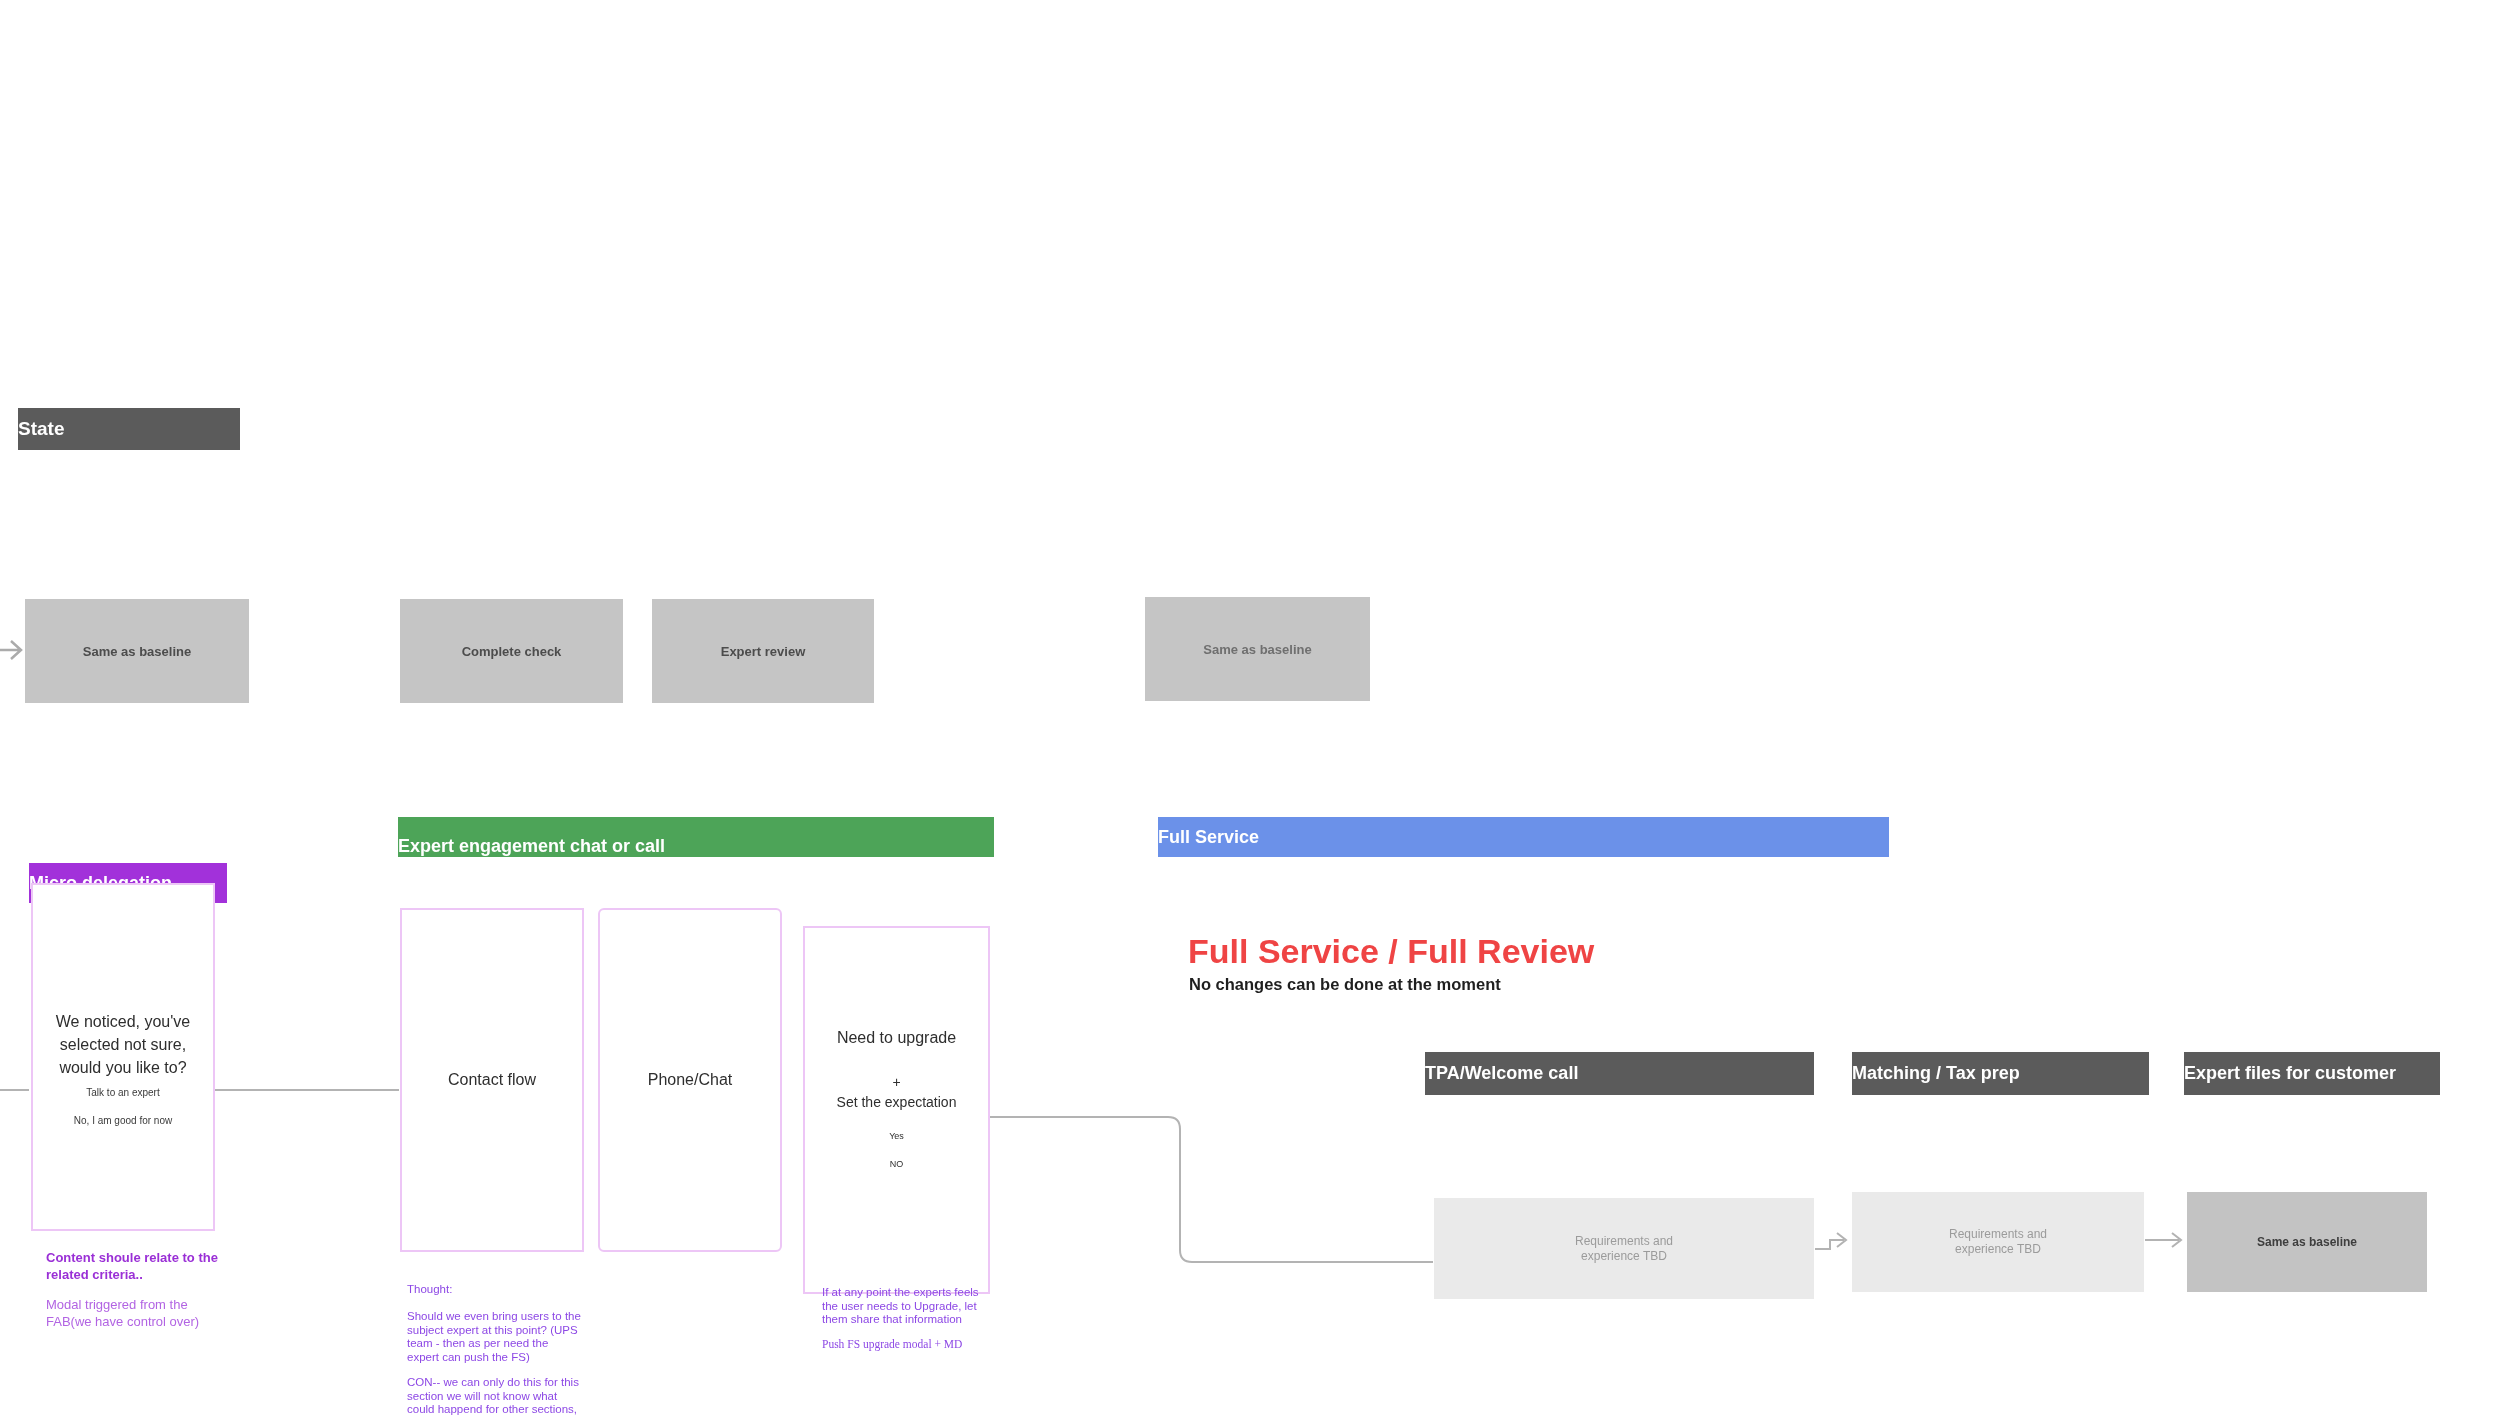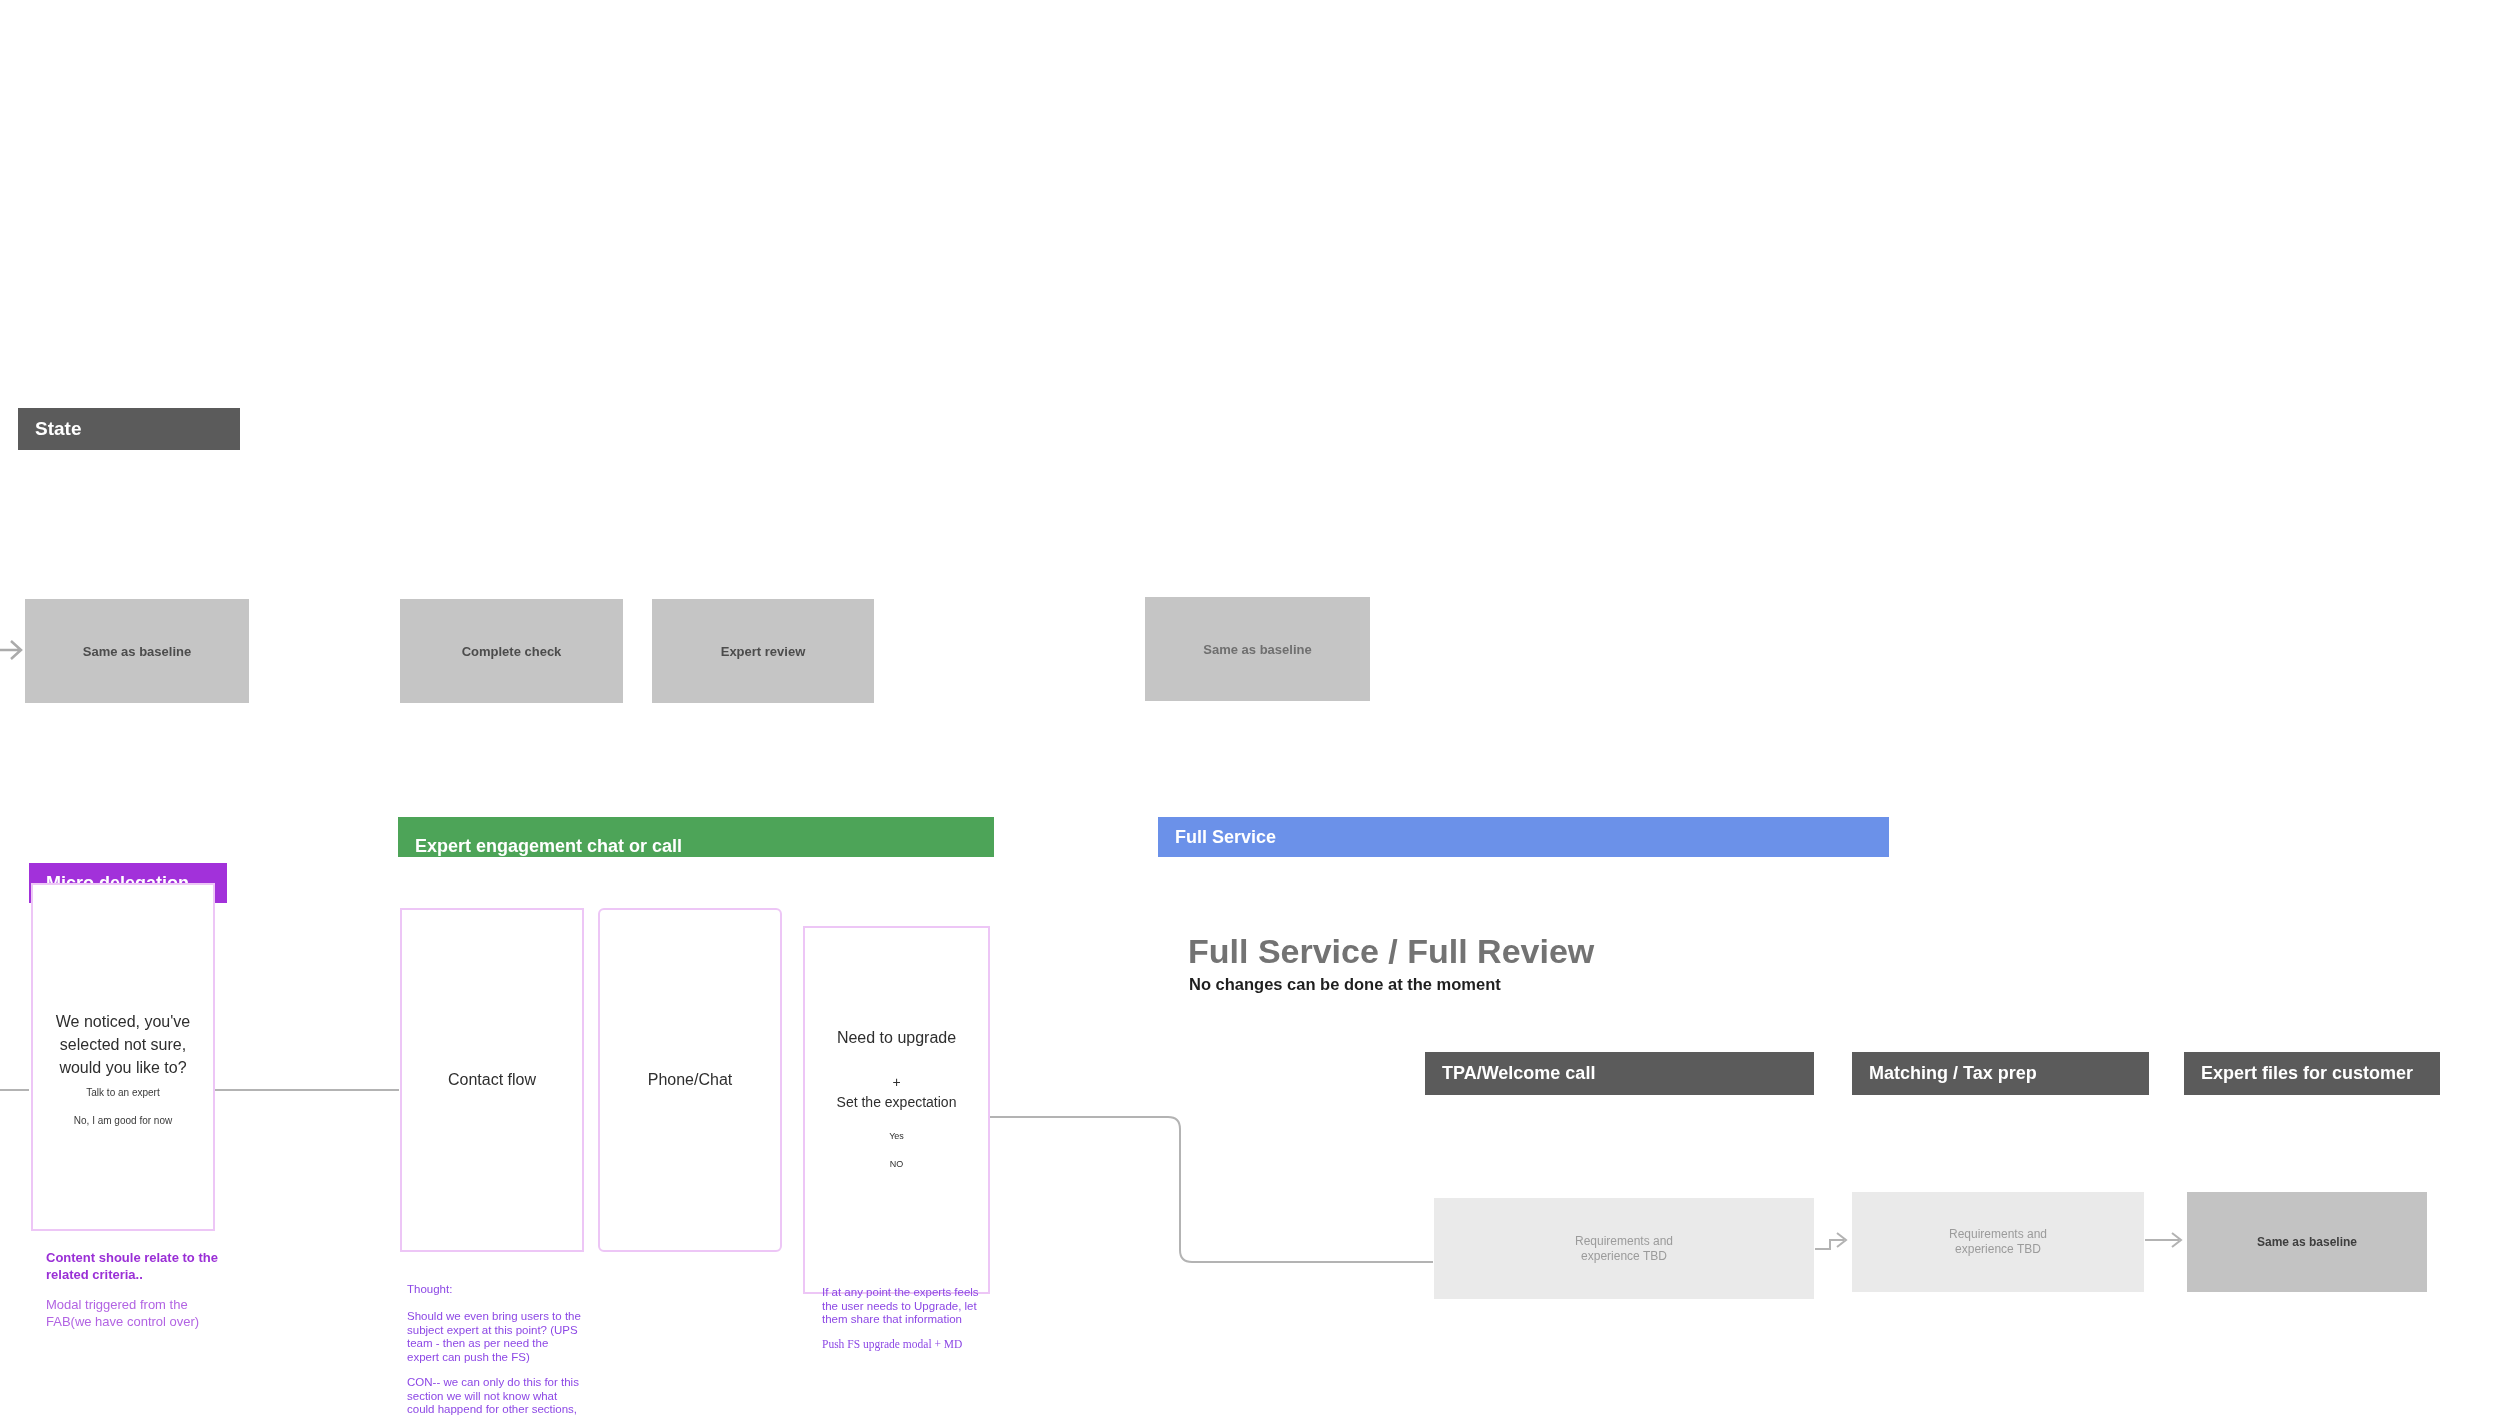--- a/index.html
+++ b/index.html
@@ -1,21 +1,21 @@
 <!DOCTYPE html>
 <html style="--c-dark: #5b5b5b; --c-purple: #a231da; --c-green: #4da458; --c-blue: #6b91e9; --c-graybox: #c5c5c5; --c-graybox2: #c3c3c3; --c-lightbox: #eaeaea; --c-lavender: #edc6f6; --c-connector: #b3b3b3; --c-notebold: #9a2fd6; --c-notelight: #b264e3; --c-noteviolet: #8d48e5;"><head>
 <meta charset="utf-8">
 <style>
   html,body{margin:0;padding:0;background:#fff;}
   body{width:2500px;height:1418px;overflow:hidden;font-family:"Liberation Sans",sans-serif;}
   .canvas{position:relative;width:2500px;height:1418px;background:#fff;overflow:hidden;}
   .connectors{position:absolute;left:0;top:0;width:2500px;height:1418px;pointer-events:none;}
 
   .bar{position:absolute;display:flex;align-items:center;box-sizing:border-box;
-       padding-left:17px;color:#fff;font-weight:bold;white-space:nowrap;}
+       color:#fff;font-weight:bold;white-space:nowrap;}
   .bar.dark{background:var(--c-dark);height:42px;font-size:19px;}
   .bar.dark2{background:var(--c-dark);height:43px;font-size:18px;}
   .bar.purple{background:var(--c-purple);height:40px;font-size:18px;}
   .bar.green{background:var(--c-green);height:40px;font-size:18px;}
   .bar.blue{background:var(--c-blue);height:40px;font-size:18px;}
 
   .gbox{position:absolute;background:var(--c-graybox);display:flex;align-items:center;justify-content:center;
         text-align:center;font-size:13px;font-weight:600;color:#4c4c4c;}
   .gbox.lighttext{color:#6f6f6f;}
   .reqbox{position:absolute;background:var(--c-lightbox);display:flex;align-items:center;justify-content:center;
@@ -23,21 +23,21 @@
   .reqbox.darker{background:var(--c-graybox2);color:#3e3e3e;font-weight:600;white-space:nowrap;}
 
   .obox{position:absolute;background:#fff;border:2px solid var(--c-lavender);box-sizing:border-box;}
   .obox .center-label{position:absolute;left:0;right:0;top:50%;transform:translateY(-50%);
         text-align:center;font-size:16px;color:#2e2e2e;}
   .inbox-line{position:absolute;left:0;right:0;text-align:center;color:#2e2e2e;}
   .modal-title{position:absolute;left:0;right:0;top:125px;text-align:center;font-size:16px;
         line-height:23px;color:#2e2e2e;white-space:pre-line;}
   .modal-opt{position:absolute;left:0;right:0;text-align:center;font-size:10px;color:#3a3a3a;}
 
-  .fs-heading{position:absolute;font-size:34px;font-weight:bold;color:#737373;white-space:nowrap;}
+  .fs-heading{position:absolute;font-size:34px;font-weight:bold;color:#ef4444;white-space:nowrap;}
   .fs-sub{position:absolute;font-size:16.5px;font-weight:bold;color:#1f1f1f;white-space:nowrap;}
 
   .note{position:absolute;white-space:pre-line;}
   .note.bold-purple{color:var(--c-notebold);font-size:13px;font-weight:bold;line-height:16.5px;}
   .note.light-purple{color:var(--c-notelight);font-size:13px;font-weight:500;line-height:16.5px;}
   .note.violet{color:var(--c-noteviolet);font-size:11.5px;font-weight:500;line-height:13.5px;}
 </style>
 </head>
 <body>
 

